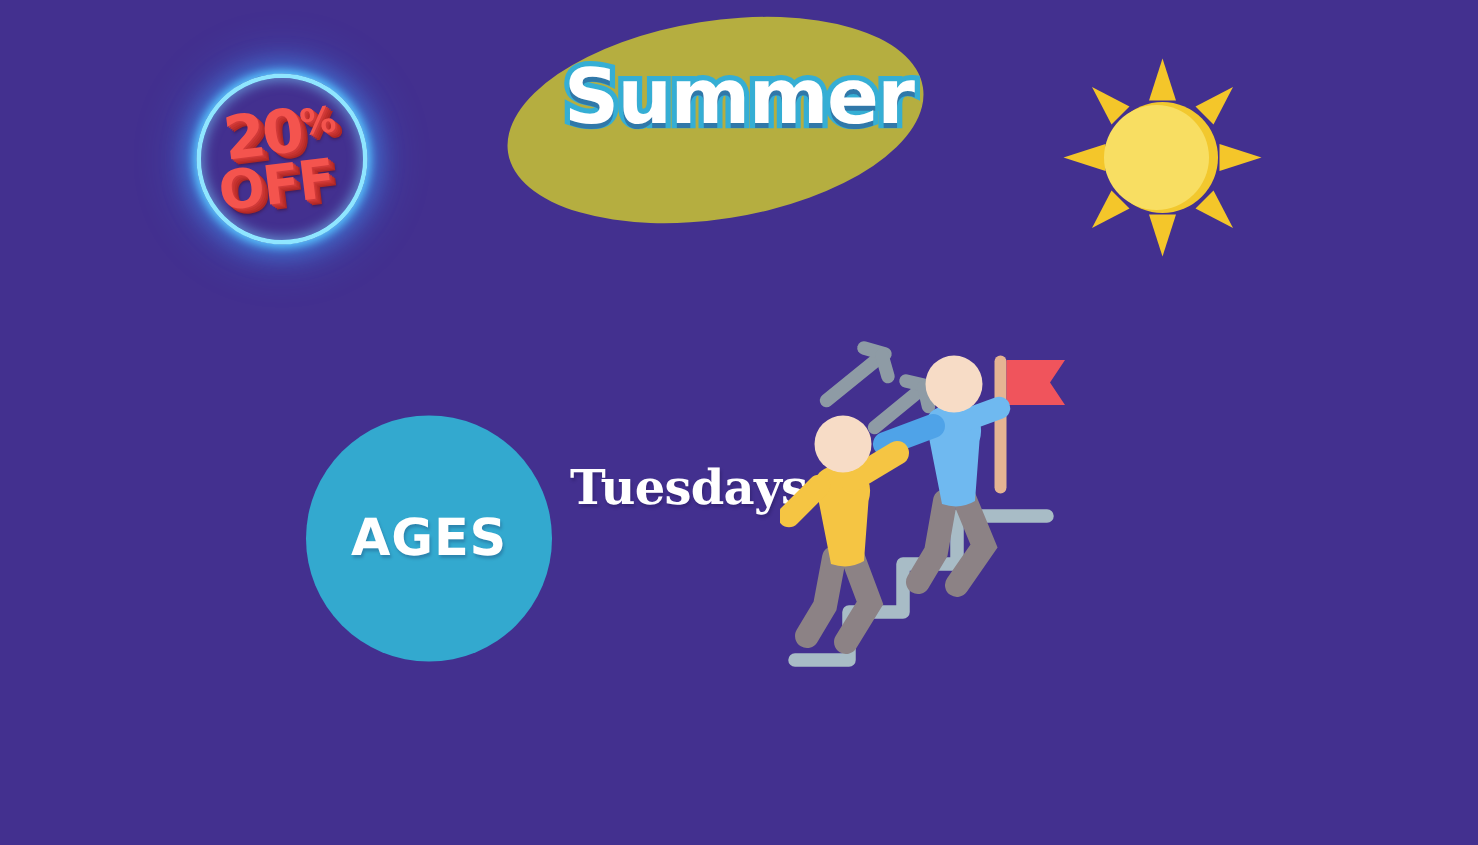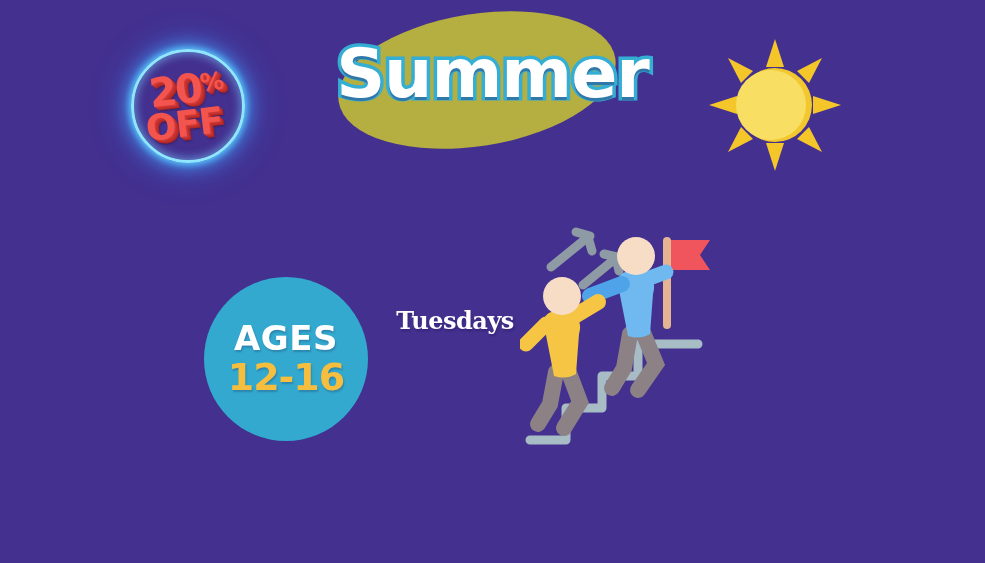--- a/index.html
+++ b/index.html
@@ -42,21 +42,21 @@
     display: block;
     font-family: "DejaVu Sans", sans-serif;
     font-weight: bold;
     font-size: 72px;
     letter-spacing: -1px;
     color: #ffffff;
     -webkit-text-stroke: 7px #35AED4;
     paint-order: stroke fill;
     text-shadow: 0 3px 0 rgba(40,20,90,0.35);
   }
-  .title-line.l1 { font-size: 68px; }
+  .title-line.l1 { font-size: 51px; }
   .title-line.l2 { font-size: 74px; margin-top: 2px; }
 
   
   .badge {
     position: absolute;
     left: 131px;
     top: 49px;
     width: 114px;
     height: 114px;
   }
@@ -151,21 +151,21 @@
     left: 380px;
     top: 308px;
     width: 150px;
     text-align: center;
     color: #ffffff;
     font-family: "DejaVu Serif", serif;
     font-weight: bold;
     line-height: 1.12;
     text-shadow: 1px 2px 2px rgba(20,10,60,0.28);
   }
-  .sched-day  { font-size: 24px; display:block; letter-spacing: -0.5px;}
+  .sched-day  { font-size: 32px; display:block; letter-spacing: -0.5px;}
   .sched-time { font-size: 24px; display:block; letter-spacing: -0.5px;}
 
   
   .illo { position: absolute; left: 520px; top: 222px; width: 200px; height: 232px; }
 </style>
 </head>
 <body>
 
 <div id="poster">
 
@@ -203,21 +203,20 @@
 
         <polygon points="122,122 97,109 109,97"></polygon>
       </g>
       <circle cx="75" cy="75" r="37" fill="#F2C82E"></circle>
       <circle cx="71" cy="75" r="35" fill="#F8DE62"></circle>
     </svg>
   </div>
 
   <div class="ages">
     <div class="ages-label">AGES</div>
-    <div class="ages-range">12-16</div>
   </div>
 
   <div class="schedule">
     <span class="sched-day">Tuesdays</span>
   </div>
 
   <div class="illo">
     <svg viewBox="0 0 200 232" width="200" height="232" aria-hidden="true">
 
       <g stroke="#8E9BA5" stroke-width="9" stroke-linecap="round" fill="none">

